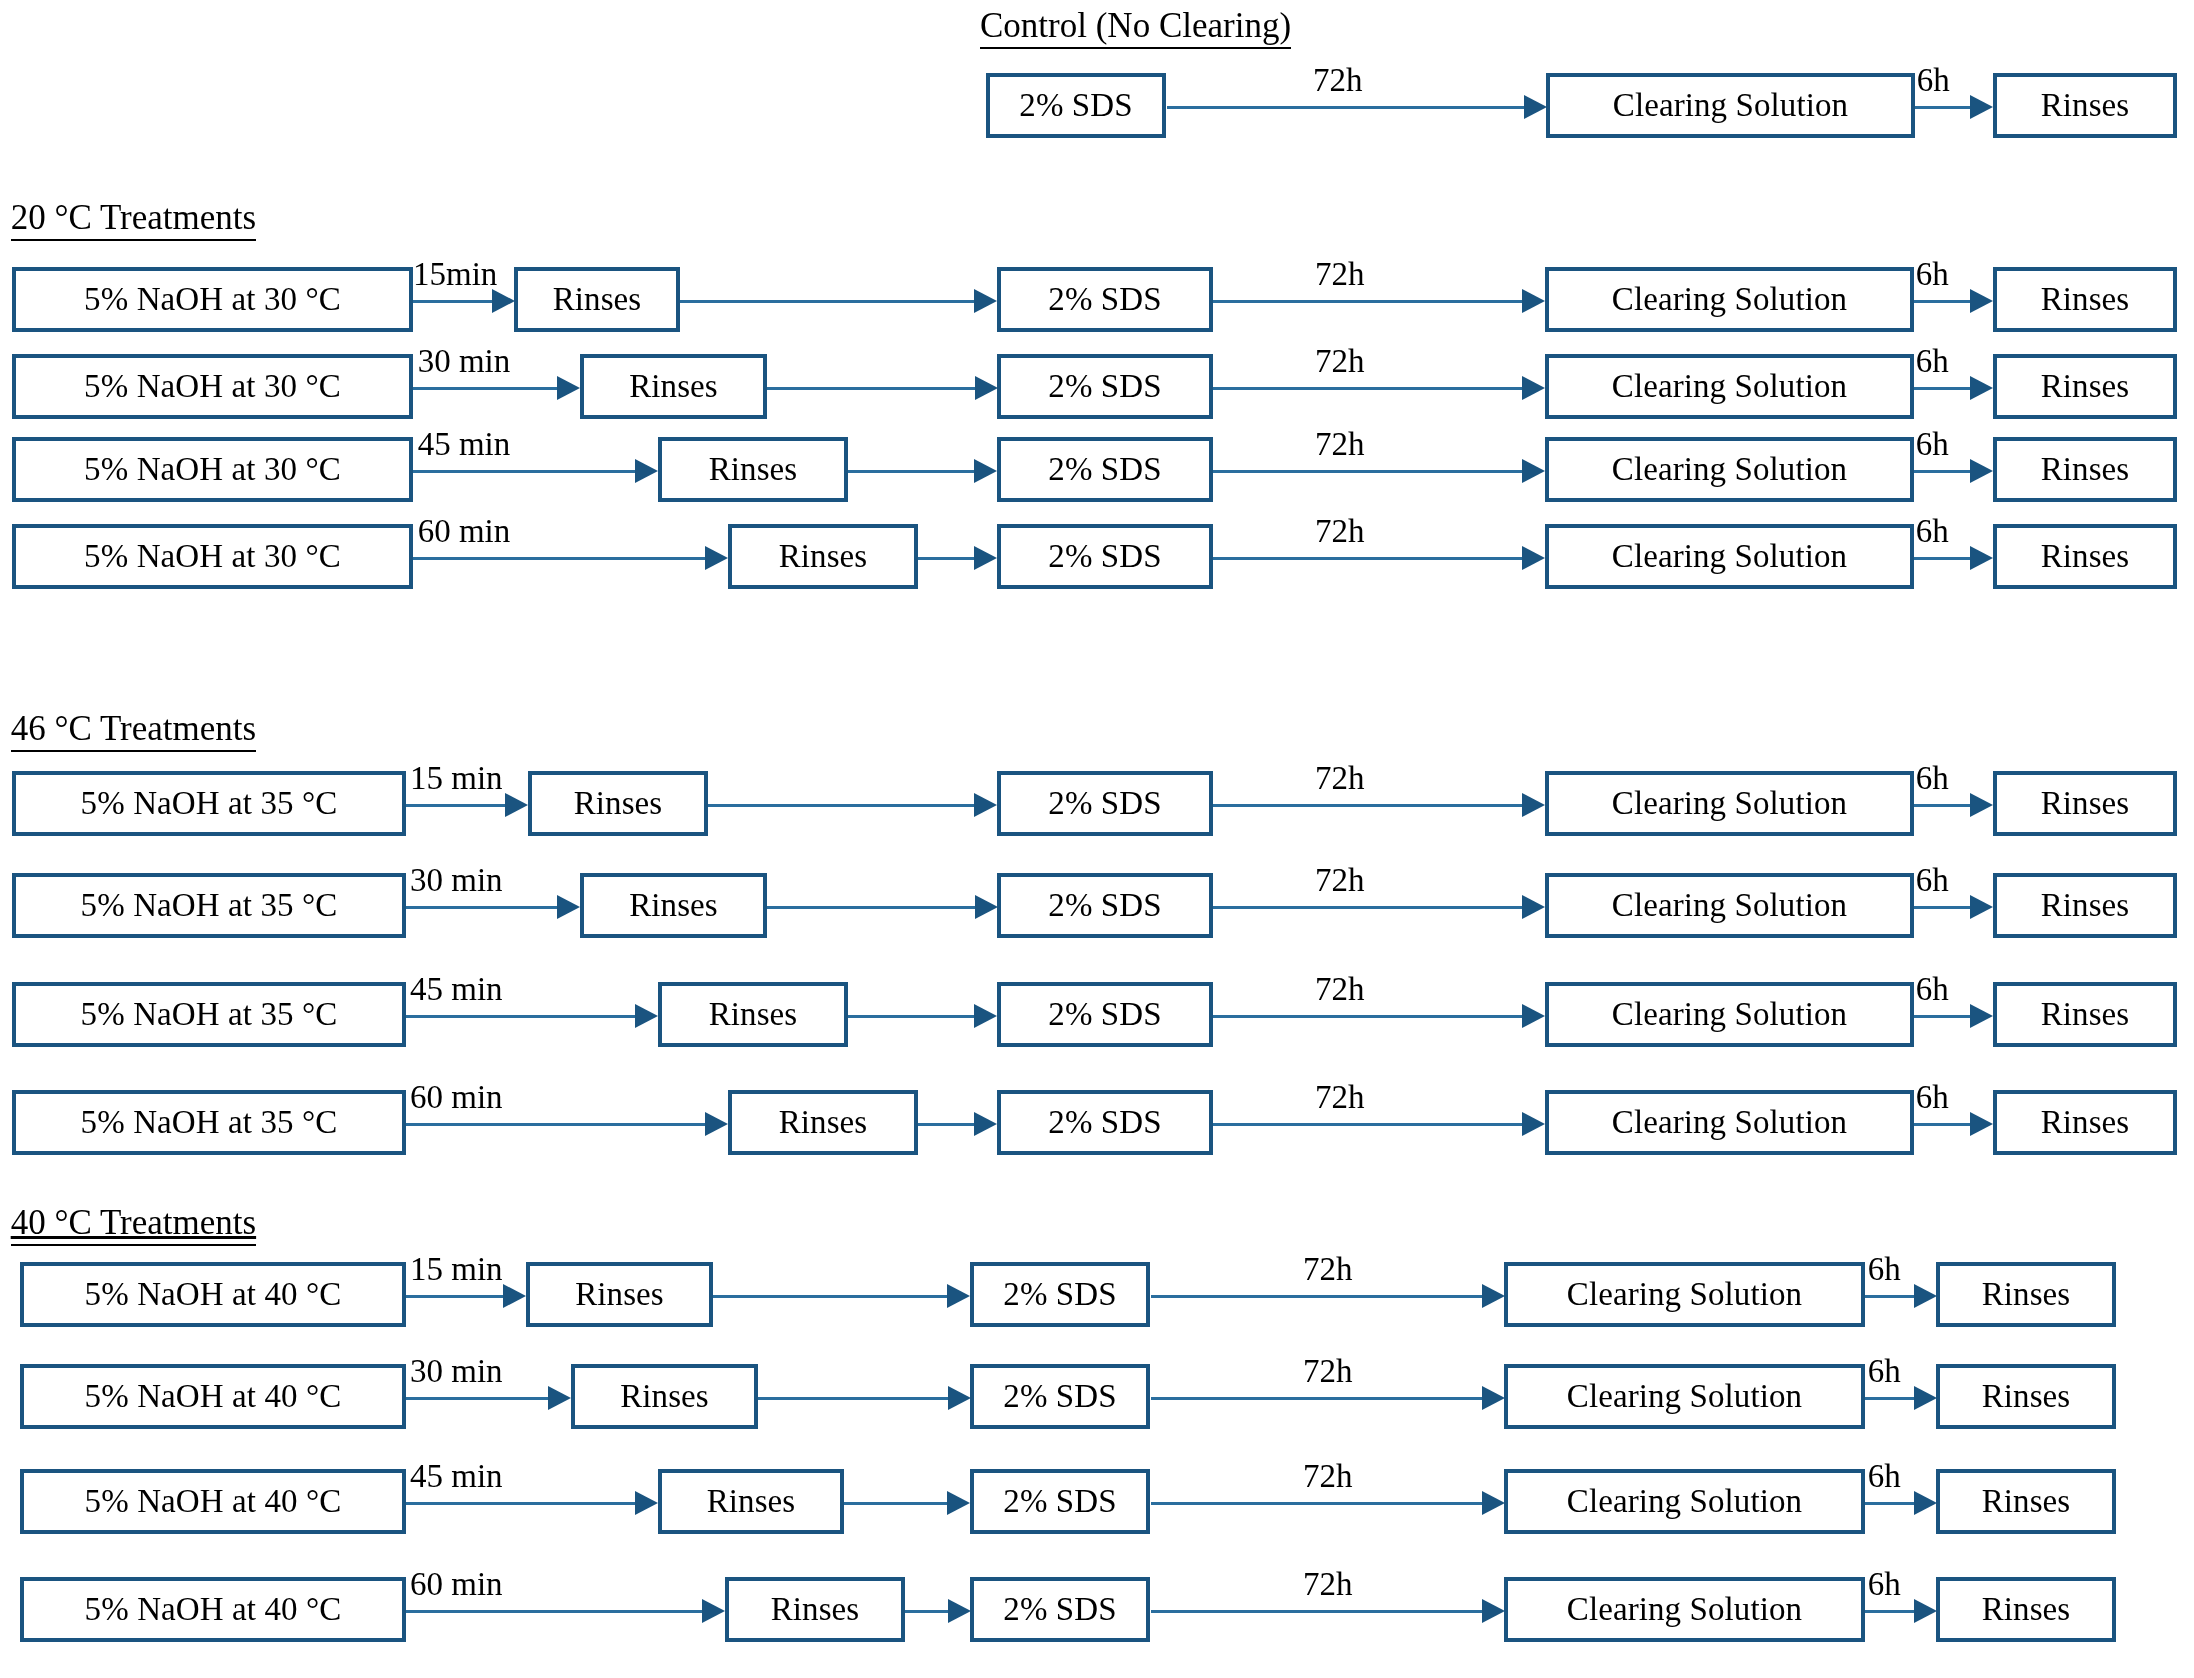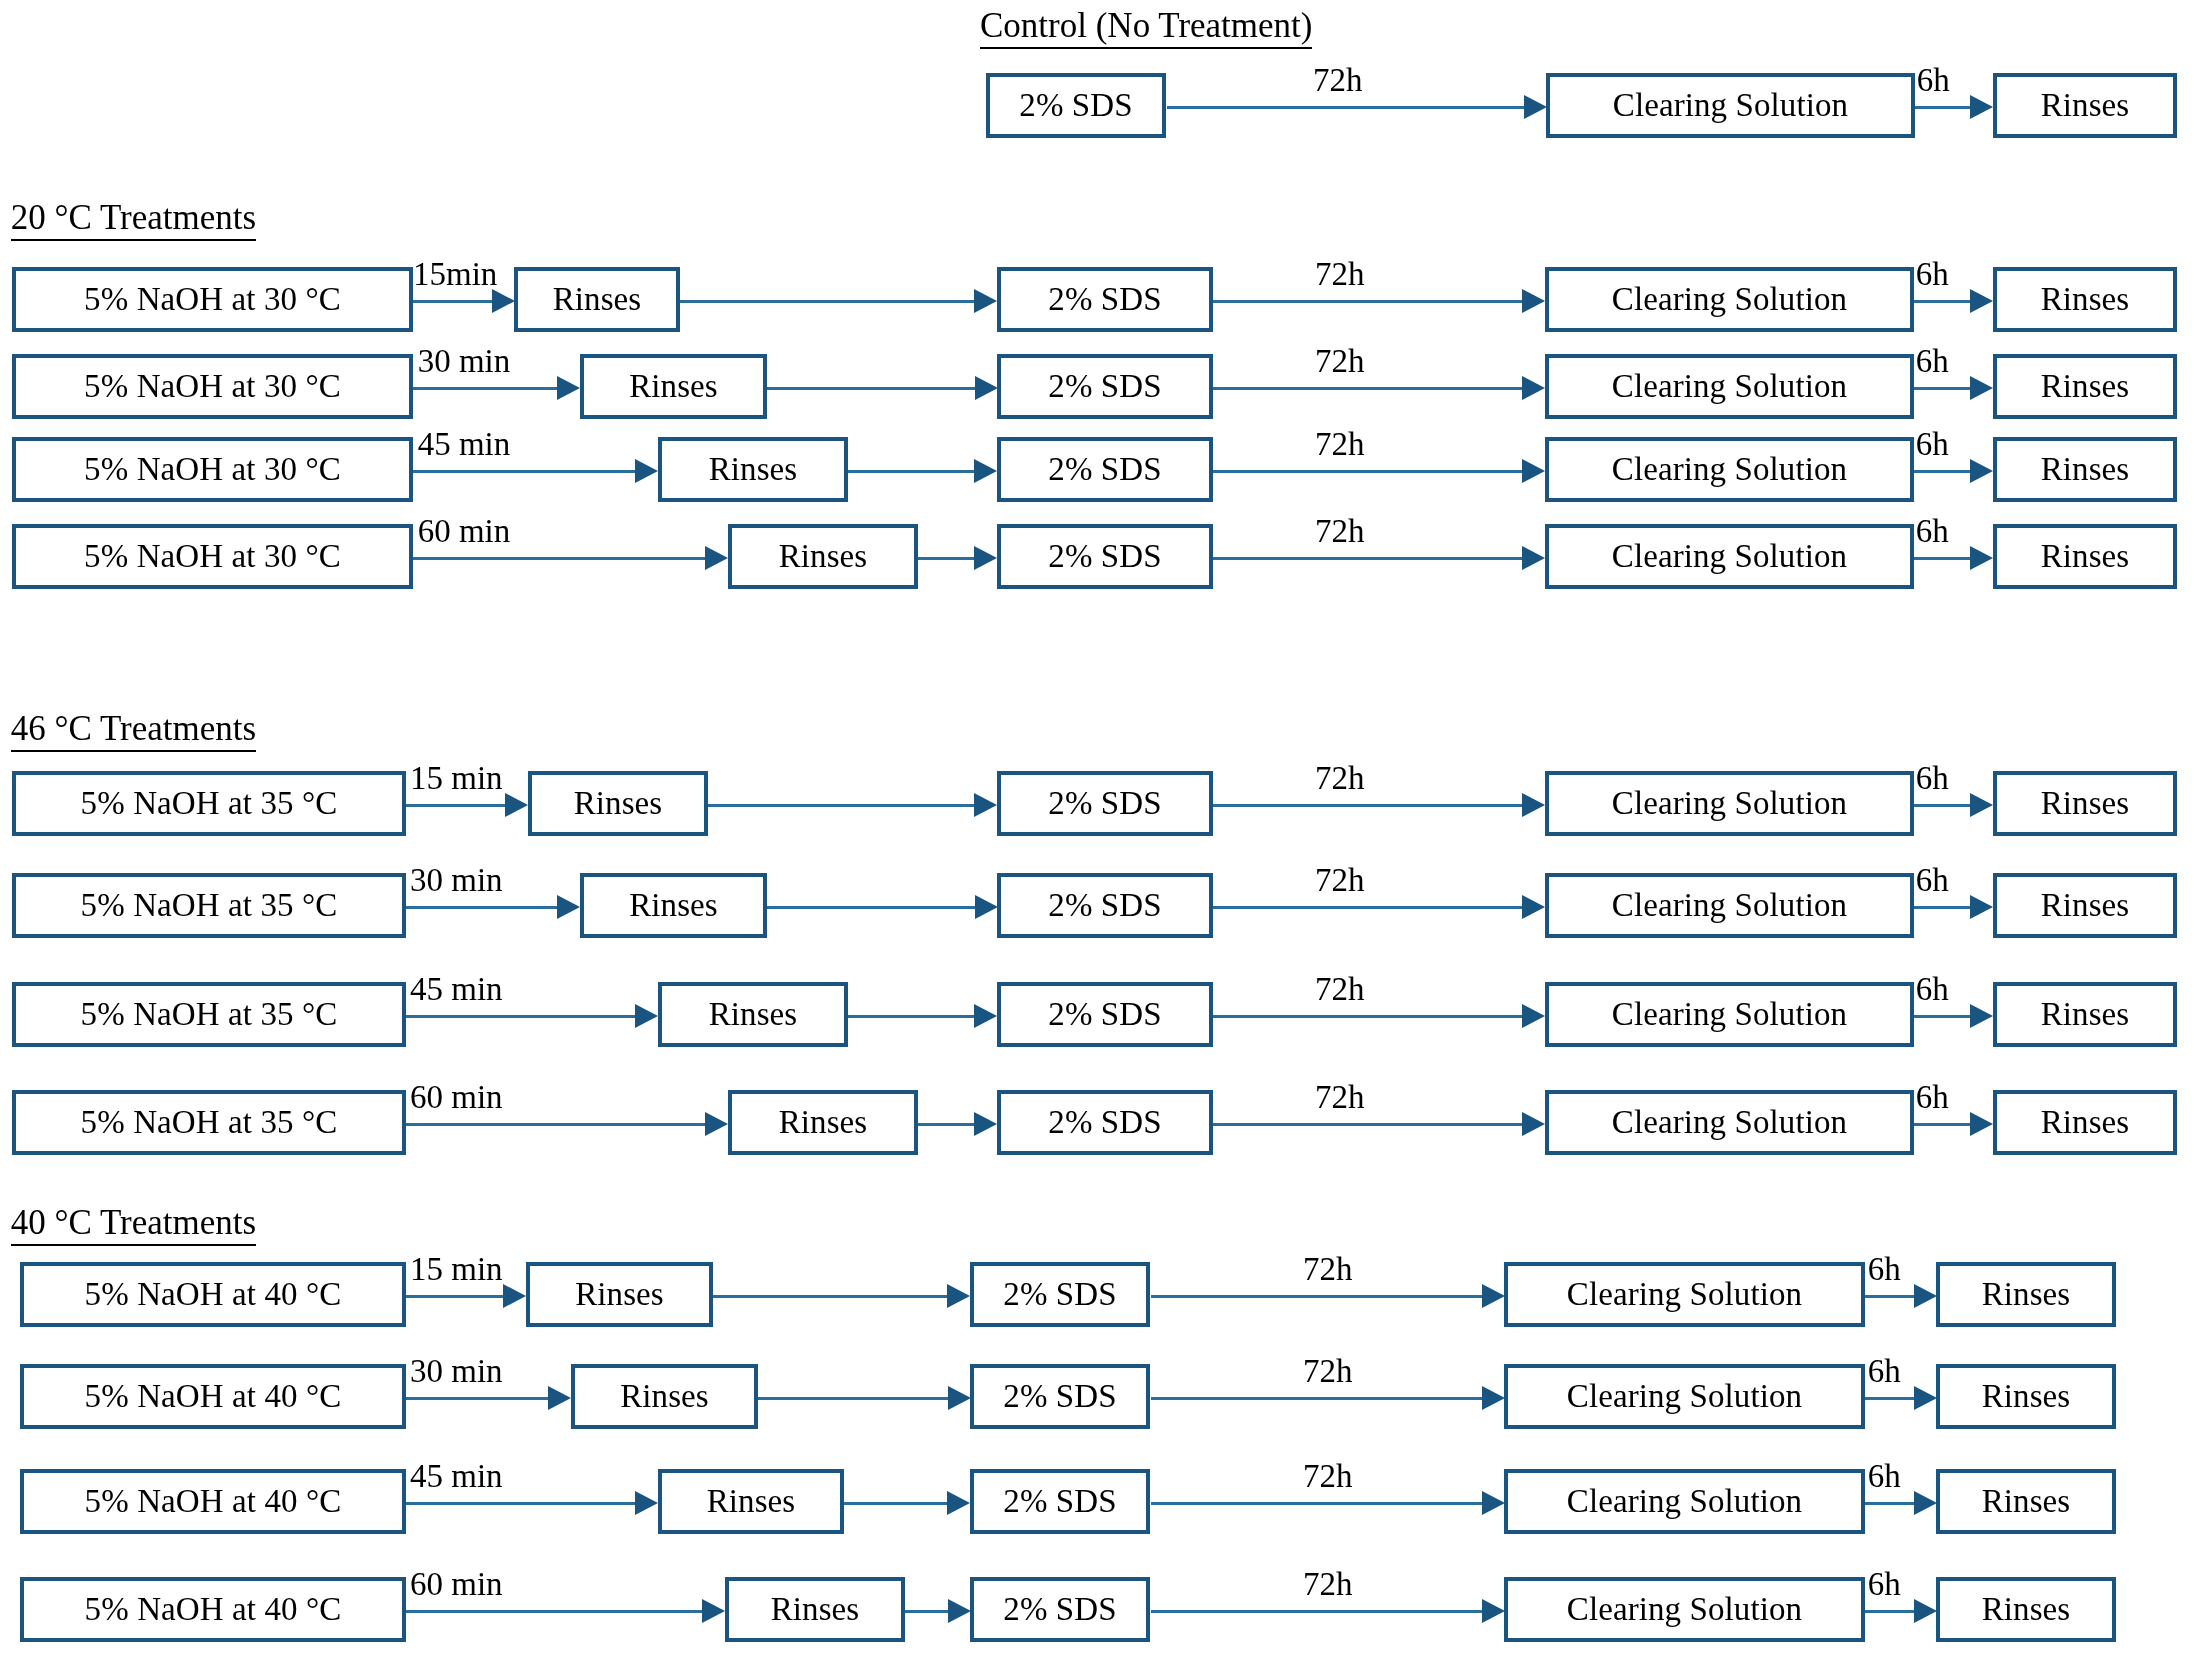--- a/index.html
+++ b/index.html
@@ -43,21 +43,21 @@
   }
   .conn .dur{
     position:absolute;font-size:33px;line-height:1;
     white-space:nowrap;color:#000;bottom:9.3px;
   }
 </style>
 </head>
 <body>
 
 <div id="stage">
-    <div class="group-head" style="left: 980px; top: 8px;">Control (No Treatment)</div>
+    <div class="group-head" style="left: 980px; top: 8px;">Control (No Clearing)</div>
     <div class="row" style="top: 73px;">
       <div class="conn" style="left: 1167px; top: 33px; width: 379px;">
         <div class="shaft" style="width: 357px;"></div>
         <div class="head" style="left: 357px;"></div>
         <div class="dur" style="left: 146px;">72h</div>
       </div>
       <div class="conn" style="left: 1914px; top: 33px; width: 79px;">
         <div class="shaft" style="width: 56px;"></div>
         <div class="head" style="left: 56px;"></div>
         <div class="dur" style="left: 2.7px;">6h</div>
@@ -355,21 +355,21 @@
       <div class="node" style="left: 997px; top: 0px; width: 216px; height: 65px;">
         <span>2% SDS</span>
       </div>
       <div class="node" style="left: 1545px; top: 0px; width: 369px; height: 65px;">
         <span>Clearing Solution</span>
       </div>
       <div class="node" style="left: 1993px; top: 0px; width: 184px; height: 65px;">
         <span>Rinses</span>
       </div>
     </div>
-    <div class="group-head" style="left: 10.7px; top: 1205px;">40 °C Treatments</div>
+    <div class="group-head" style="left: 10.7px; top: 1205px; text-decoration: underline;">40 °C Treatments</div>
     <div class="row" style="top: 1262px;">
       <div class="conn" style="left: 406px; top: 33px; width: 120px;">
         <div class="shaft" style="width: 97px;"></div>
         <div class="head" style="left: 97px;"></div>
         <div class="dur" style="left: 4px;">15 min</div>
       </div>
       <div class="conn" style="left: 713px; top: 33px; width: 257px;">
         <div class="shaft" style="width: 234px;"></div>
         <div class="head" style="left: 234px;"></div>
       </div>

